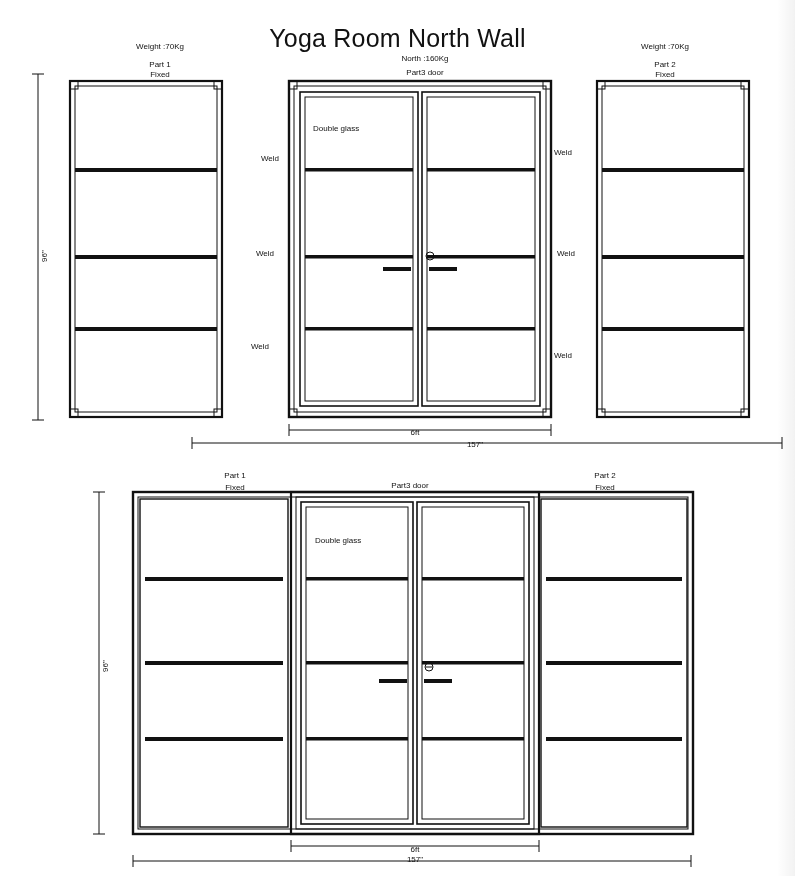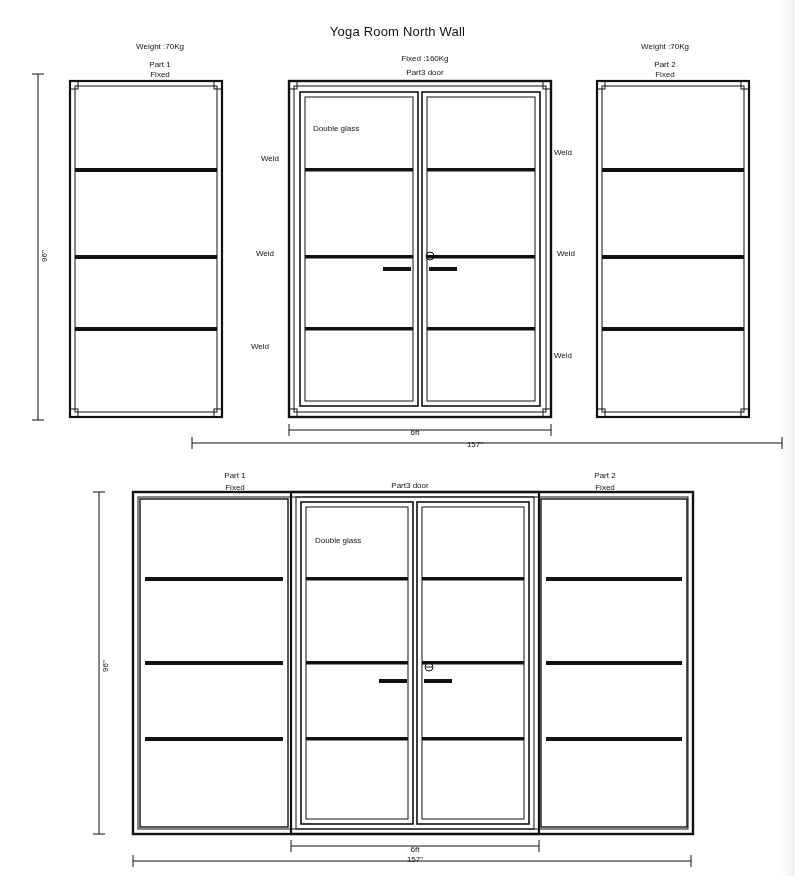--- a/index.html
+++ b/index.html
@@ -17,21 +17,21 @@
     height: 876px;
     background: #ffffff;
     overflow: hidden;
   }
   .title {
     position: absolute;
     left: 0;
     top: 24px;
     width: 795px;
     text-align: center;
-    font-size: 13px;
+    font-size: 25px;
     font-weight: 400;
     color: #111;
     letter-spacing: 0.2px;
   }
   .lbl {
     position: absolute;
     font-size: 8px;
     color: #111;
     white-space: nowrap;
     line-height: 1.25;
@@ -62,21 +62,21 @@
 <body>
 
 <div id="canvas">
 
   <div class="title">Yoga Room North Wall</div>
 
   <div class="lbl" style="left:80px; top:42px; width:160px;">Weight :70Kg</div>
   <div class="lbl" style="left:80px; top:60px; width:160px;">Part 1</div>
   <div class="lbl" style="left:80px; top:70px; width:160px;">Fixed</div>
 
-  <div class="lbl" style="left:325px; top:54px; width:200px;">Fixed :160Kg</div>
+  <div class="lbl" style="left:325px; top:54px; width:200px;">North :160Kg</div>
   <div class="lbl" style="left:325px; top:68px; width:200px;">Part3 door</div>
 
   <div class="lbl" style="left:600px; top:42px; width:130px;">Weight :70Kg</div>
   <div class="lbl" style="left:600px; top:60px; width:130px;">Part 2</div>
   <div class="lbl" style="left:600px; top:70px; width:130px;">Fixed</div>
 
   <div class="lbl" style="left:250px; top:154px; width:40px;">Weld</div>
   <div class="lbl" style="left:245px; top:249px; width:40px;">Weld</div>
   <div class="lbl" style="left:240px; top:342px; width:40px;">Weld</div>
 

